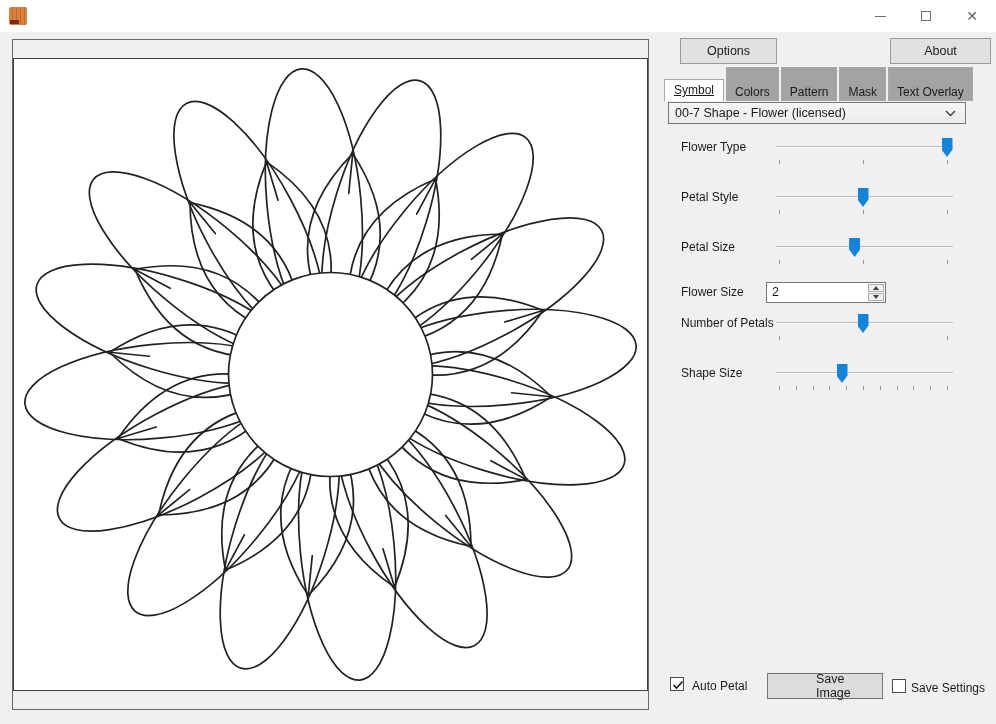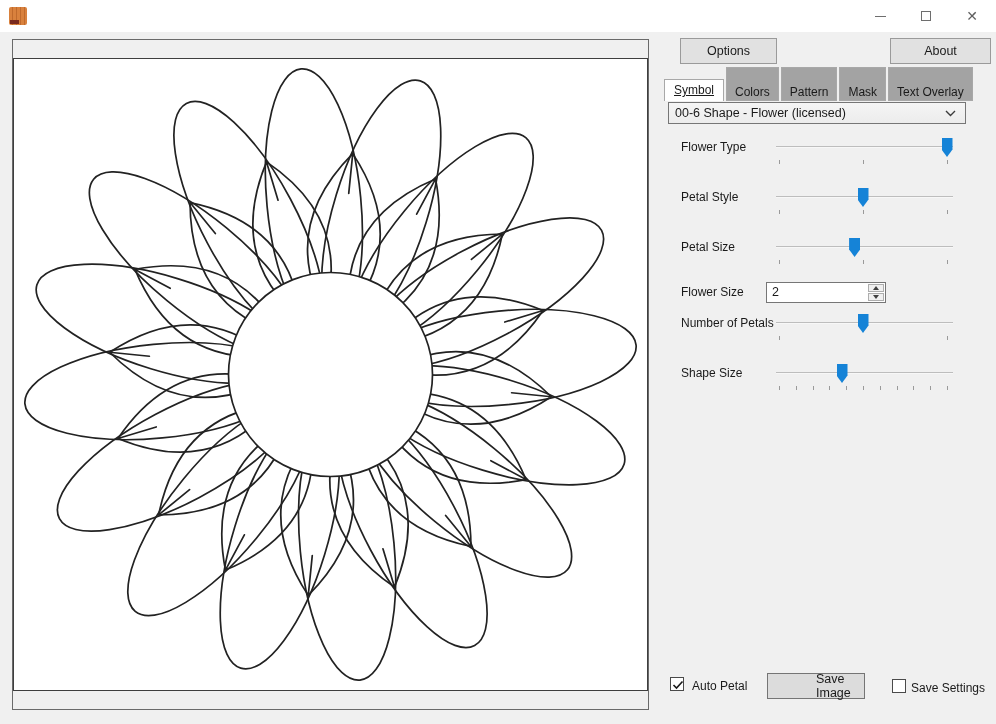--- a/index.html
+++ b/index.html
@@ -24,21 +24,21 @@
   .glyph-close{font-size:14px;color:#5f5f5f;line-height:1;}
   
   .canvas-panel{position:absolute;left:12px;top:39px;width:637px;height:671px;border:1px solid #6a6a6a;background:#f0f0f0;}
   .canvas-image{position:absolute;left:0px;top:18px;width:635px;height:633px;border:1px solid #3e3e3e;background:#ffffff;}
   .canvas-image svg{display:block;}
   
   .btn{position:absolute;height:26px;background:#e1e1e1;border:1px solid #9a9a9a;
        font-size:12.5px;color:#1a1a1a;display:flex;align-items:center;justify-content:center;}
   .btn-options{left:672px;top:38px;width:97px;margin-left:8px;}
   .btn-about{left:866px;top:38px;width:101px;margin-left:24px;}
-  .btn-save{left:767px;top:673px;width:98px;border-color:#757575;background:#dcdcdc;padding-left:48px;}
+  .btn-save{left:767px;top:673px;width:116px;border-color:#757575;background:#dcdcdc;padding-left:48px;}
   
   .tabs{position:absolute;left:664px;top:79px;height:22px;display:flex;align-items:flex-end;}
   .tab{background:#a3a3a3;border:1px solid #a8a8a8;height:22px;line-height:17px;padding:16px 8px;
        font-size:12px;margin-right:2px;color:#1a1a1a;}
   .tab.active{background:#ffffff;border-bottom:none;height:22px;line-height:20px;padding:0 9px;text-decoration:underline;}
   
   .combo{position:absolute;left:668px;top:102px;width:298px;height:22px;border:1px solid #767676;
          background:linear-gradient(#f5f5f5,#ececec);display:flex;align-items:center;font-size:12.5px;}
   .combo-text{padding-left:6px;flex:1;}
   .combo-chev{padding-right:9px;display:flex;align-items:center;}
@@ -126,21 +126,21 @@
 
   <div class="tabs" id="tabs">
       <div class="tab active">Symbol</div>
       <div class="tab">Colors</div>
       <div class="tab">Pattern</div>
       <div class="tab">Mask</div>
       <div class="tab">Text Overlay</div>
     </div>
 
   <div class="combo">
-    <div class="combo-text">00-6 Shape - Flower (licensed)</div>
+    <div class="combo-text">00-7 Shape - Flower (licensed)</div>
     <div class="combo-chev">
       <svg width="11" height="7" viewBox="0 0 11 7">
           <polyline points="1,1 5.5,5.5 10,1" fill="none" stroke="#3c3c3c" stroke-width="1.4"></polyline>
         </svg>
     </div>
   </div>
 
   <div id="sliders-host">
       <div class="slider-row" style="top: 135px;">
         <div class="slider-label">Flower Type</div>

